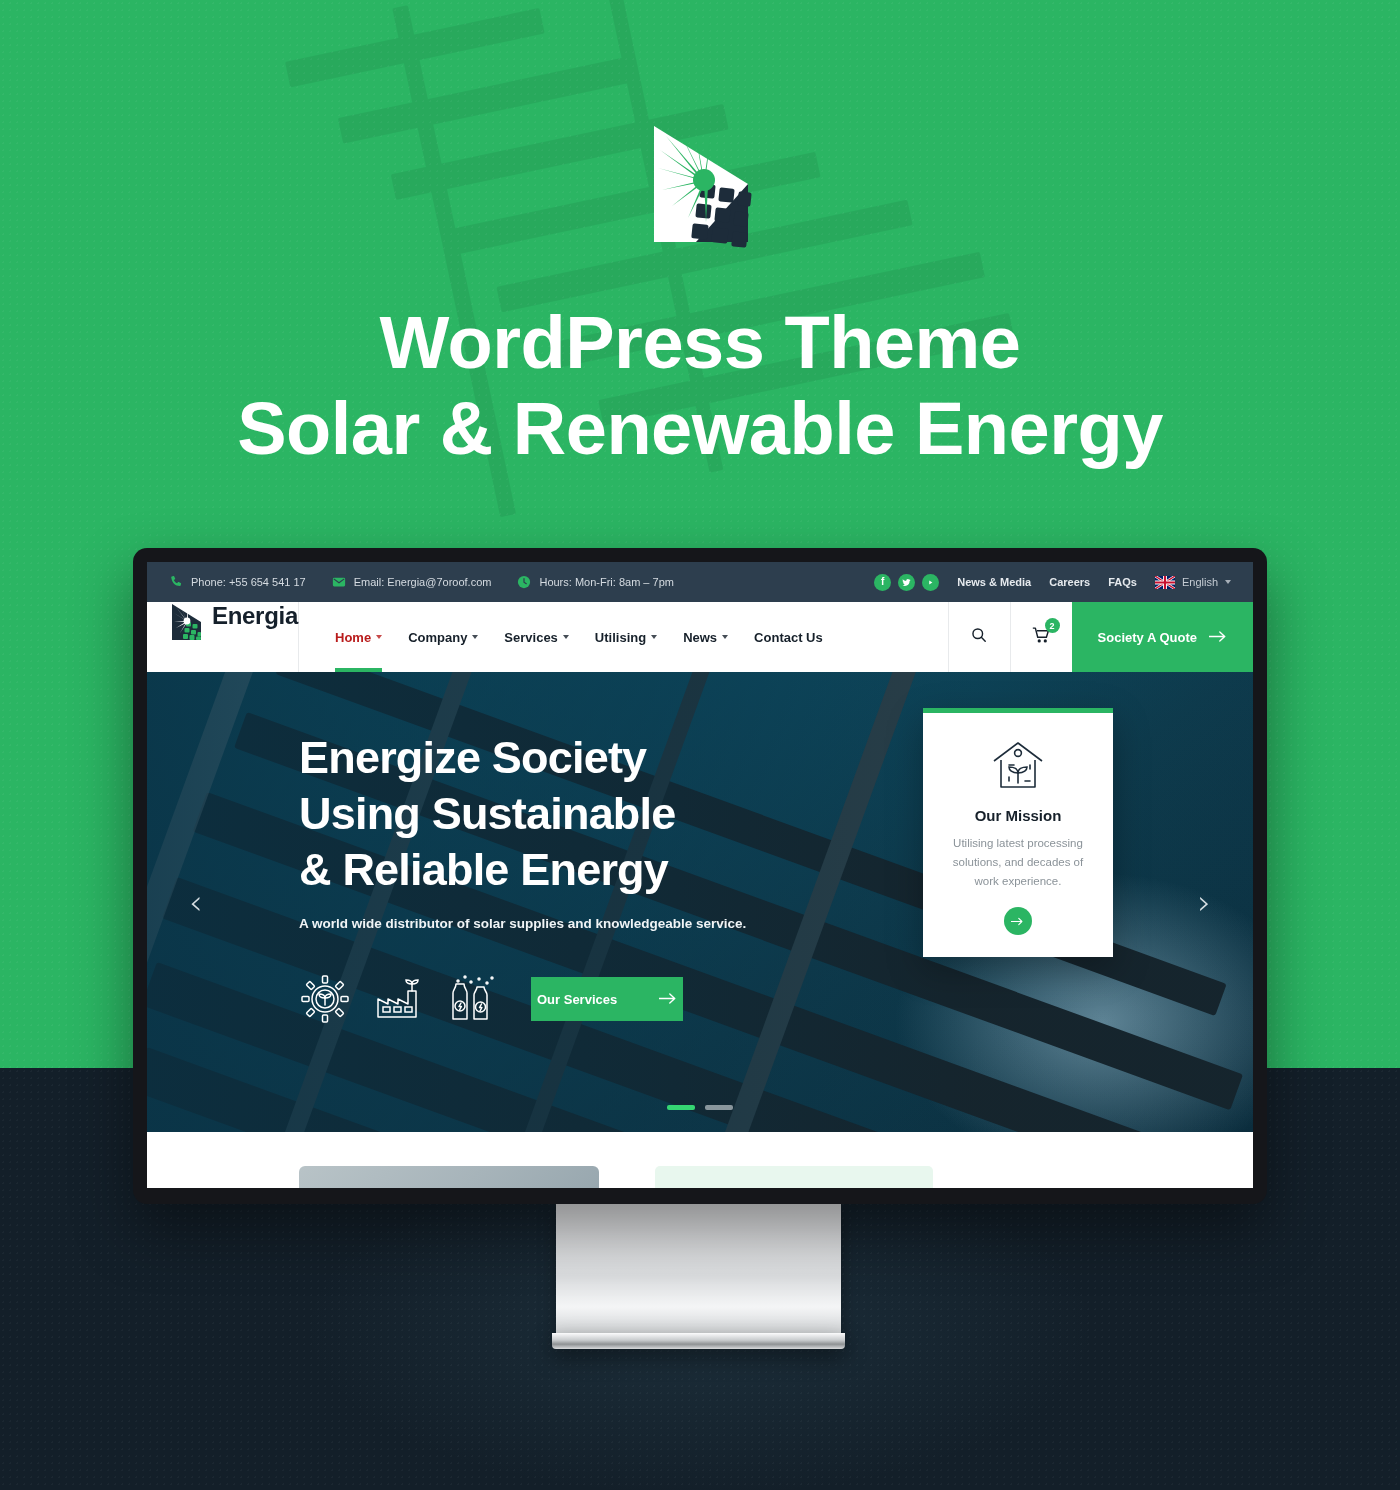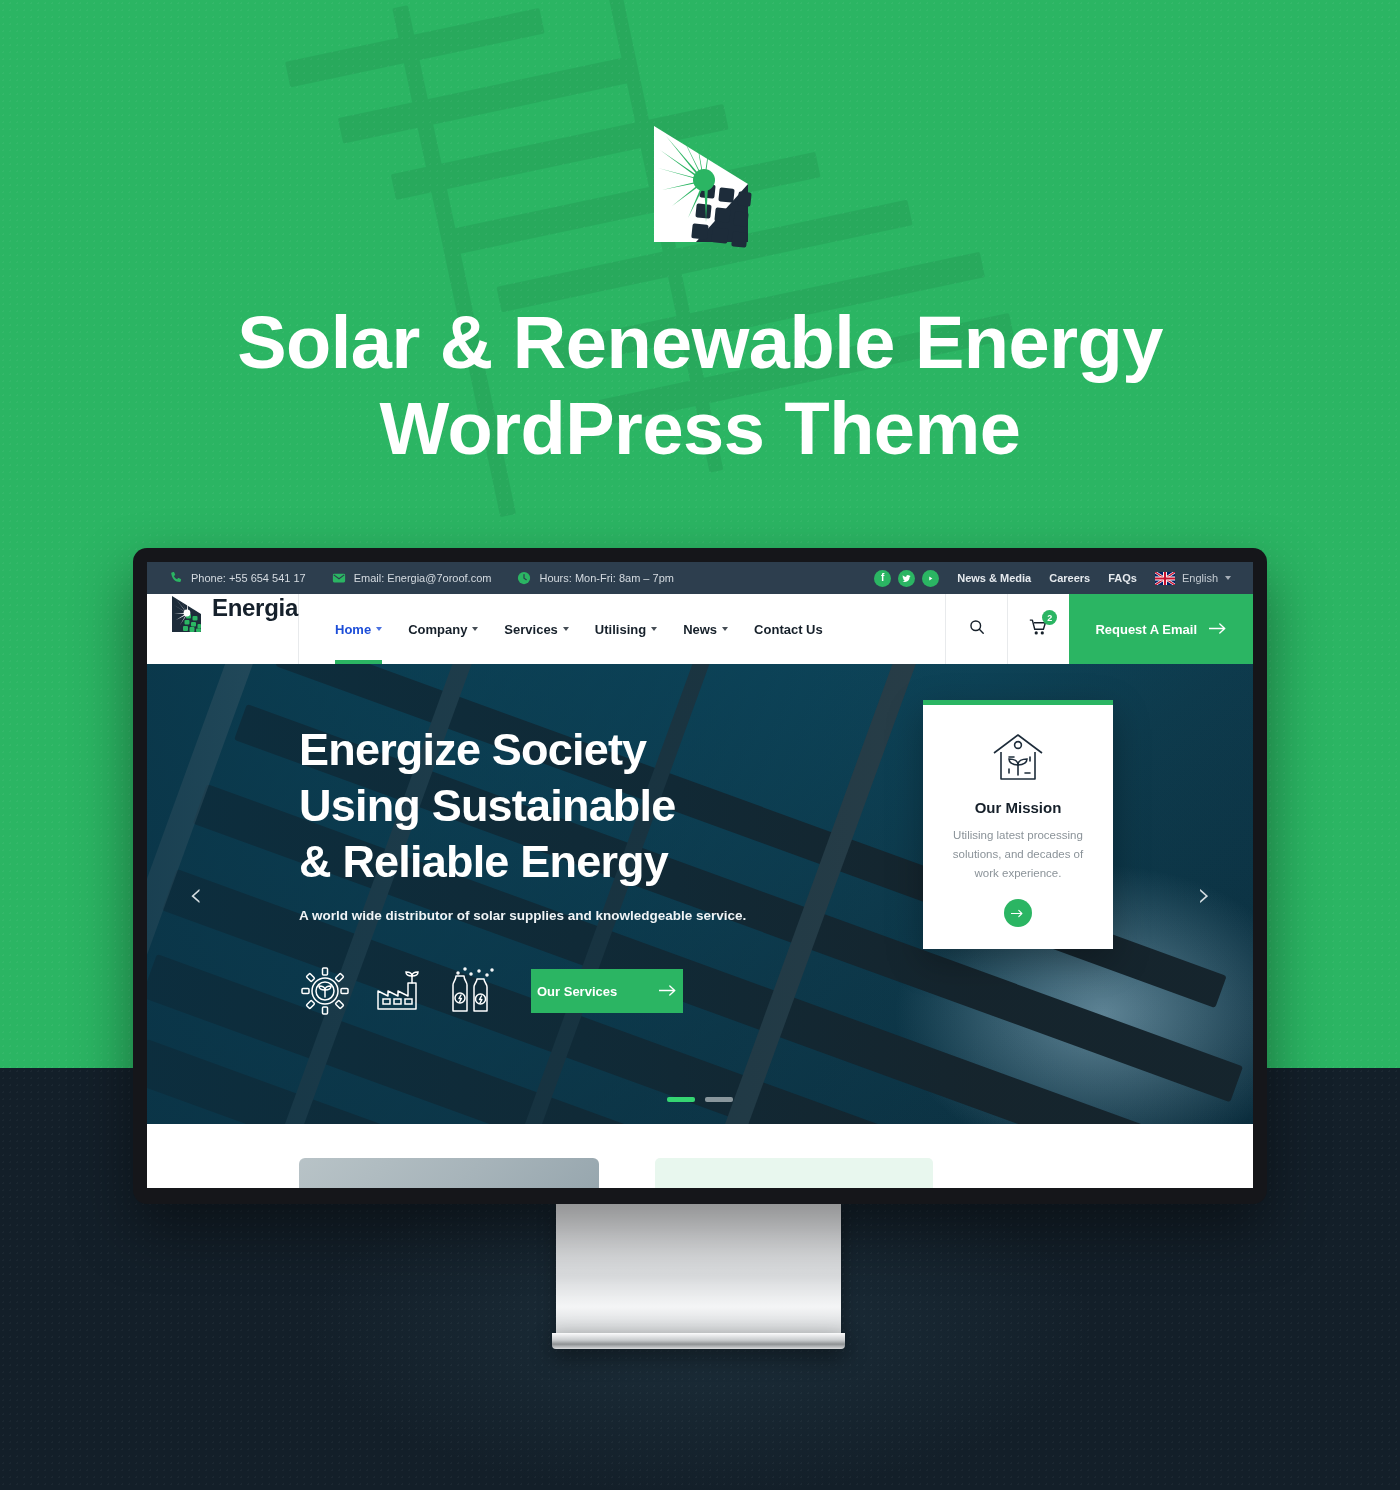--- a/index.html
+++ b/index.html
@@ -86,21 +86,21 @@
   .stand-base {
     position: absolute; left: 552px; top: 1333px; width: 293px; height: 16px;
     background: linear-gradient(180deg,#fbfbfc 0%,#c8cbcd 45%,#8f9294 70%,#d9dbdd 100%);
     border-radius: 0 0 4px 4px;
     box-shadow: 0 8px 22px rgba(0,0,0,.45);
     z-index: 4;
   }
 
   
   .topbar {
-    height: 32px; background: #2d3e4e; display: flex; align-items: center;
+    height: 40px; background: #2d3e4e; display: flex; align-items: center;
     padding: 0 22px; color: #d5dbe1; font-size: 11px;
   }
   .topbar .left { display: flex; align-items: center; gap: 26px; }
   .topbar .right { margin-left: auto; display: flex; align-items: center; gap: 18px; }
   .info-item { display: flex; align-items: center; gap: 8px; white-space: nowrap; }
   .info-item .ic { width: 14px; height: 14px; flex: 0 0 14px; display:block; }
   .social { display: flex; gap: 7px; align-items: center; }
   .social .s {
     width: 17px; height: 17px; border-radius: 50%; background: #2bb563;
     display: flex; align-items: center; justify-content: center;
@@ -116,21 +116,21 @@
     width: 152px; display: flex; align-items: flex-start; gap: 9px;
     padding-left: 22px; border-right: 1px solid #e8eaec;
   }
   .brand-mark { width: 34px; height: 40px; display: block; flex: 0 0 34px; }
   .brand-name { font-size: 24px; font-weight: 700; color: #15202b; letter-spacing: -.3px; }
   .menu { display: flex; align-items: center; gap: 26px; padding-left: 36px; flex: 1; }
   .mi {
     position: relative; display: flex; align-items: center; gap: 5px;
     font-size: 13px; font-weight: 700; color: #16202a; height: 70px;
   }
-  .mi.active { color: #1d4ed8; }
+  .mi.active { color: #b91c1c; }
   .mi.active::after {
     content: ""; position: absolute; left: 0; bottom: 0; width: 100%; height: 4px;
     background: #2bb563;
   }
   .caret { width: 0; height: 0; border-left: 3.5px solid transparent;
            border-right: 3.5px solid transparent; border-top: 4px solid currentColor;
            opacity: .8; }
   .nav-icon-cell {
     width: 62px; display: flex; align-items: center; justify-content: center;
     border-left: 1px solid #e8eaec; position: relative;
@@ -266,22 +266,22 @@
         <polygon points="60,62 62,104 64,68"></polygon>
         <polygon points="60,62 34,10 56,56"></polygon>
         <polygon points="60,62 50,6 58,56"></polygon>
         <polygon points="60,62 68,8 62,56"></polygon>
       </g>
       <circle cx="60" cy="62" r="11" fill="#2bb563"></circle>
     </svg>
   </div>
 
   <div class="headline">
+    <span>WordPress Theme</span>
     <span>Solar &amp; Renewable Energy</span>
-    <span>WordPress Theme</span>
   </div>
 </div>
 
 <div class="dark-band">
   <div class="dots"></div>
   <div class="dark-glow"></div>
 </div>
 
 <div class="stand-neck"></div>
 <div class="stand-base"></div>
@@ -422,21 +422,21 @@
           <svg viewBox="0 0 20 18" width="19" height="17">
             <path d="M0.8 1.2h2.7l2.5 9.6h9.2l2.1-6.9H5.2" fill="none" stroke="#16202a" stroke-width="1.5" stroke-linejoin="round"></path>
             <circle cx="7.6" cy="14.8" r="1.7" fill="#16202a"></circle>
             <circle cx="14" cy="14.8" r="1.7" fill="#16202a"></circle>
           </svg>
         </span>
         <span class="badge">2</span>
       </div>
 
       <div class="cta">
-        <span>Request A Email</span>
+        <span>Society A Quote</span>
         <span>
           <svg viewBox="0 0 20 12" width="18" height="11">
               <path d="M0 6h17M12 1l5.5 5-5.5 5" stroke="#fff" stroke-width="1.5" fill="none" stroke-linecap="round" stroke-linejoin="round"></path>
             </svg>
         </span>
       </div>
     </div>
 
     <div class="hero">
       <div class="hero-photo">

